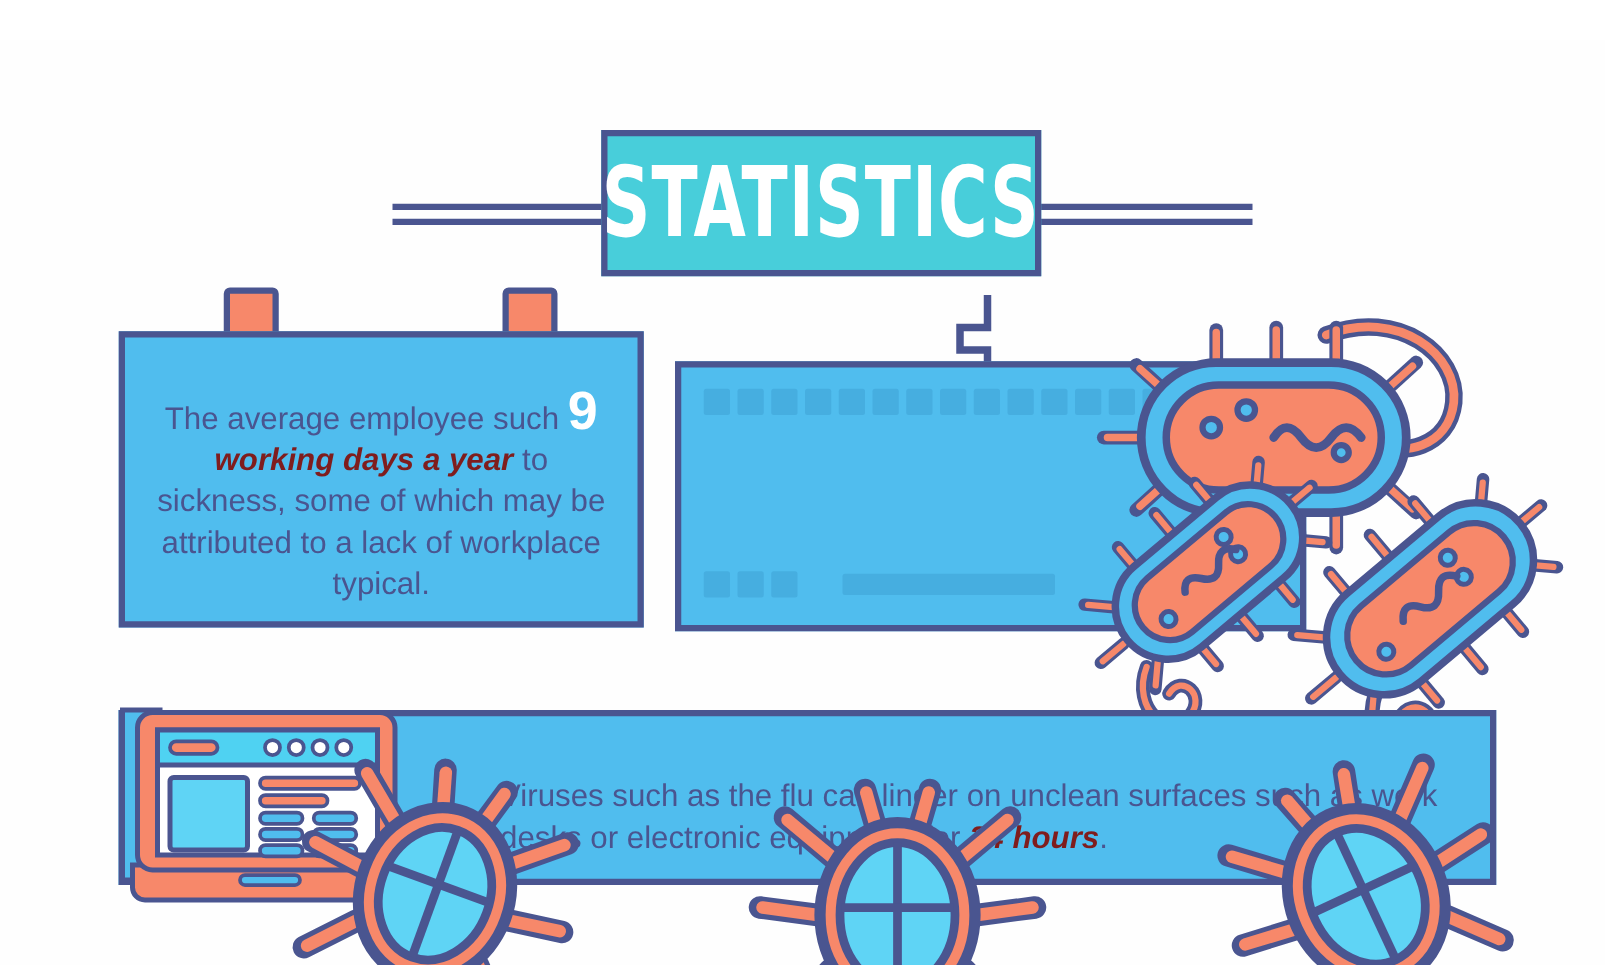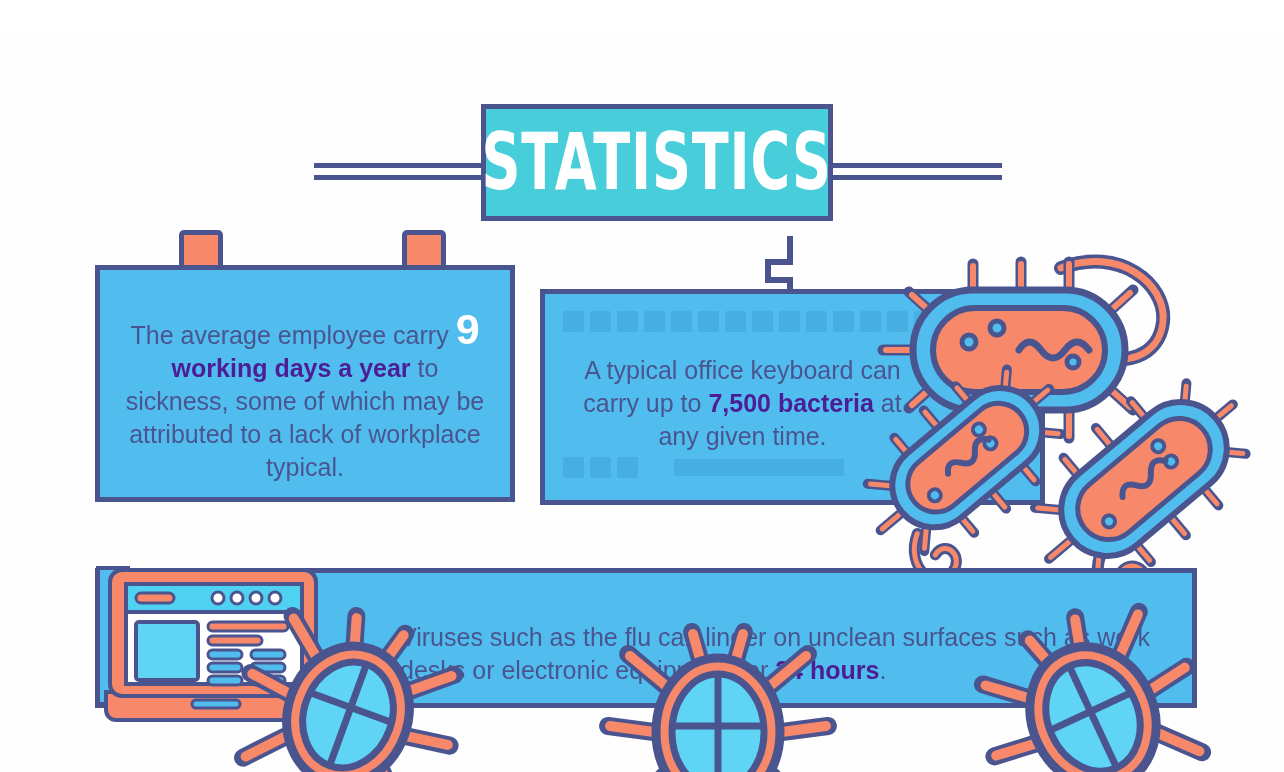--- a/index.html
+++ b/index.html
@@ -70,22 +70,23 @@
     border: 5px solid #4A5590;
     box-sizing: border-box;
   }
   .card-text {
     color: #4A5590;
     font-size: 25px;
     line-height: 1.32;
     text-align: center;
   }
   .card-text .hl {
-    color: #4c1d95;
+    color: #7f1d1d;
     font-weight: bold;
+    font-style: italic;
   }
   .card-text .hl-big {
     color: #FFFFFF;
     font-weight: bold;
     font-size: 43px;
     line-height: 0.8;
   }
 
   
   #card-calendar {
@@ -221,21 +222,21 @@
     <div class="rule rule-right-b"></div>
     <div id="title-box">
       <span id="title-text">STATISTICS</span>
     </div>
   </div>
 
   <div class="cal-tab" id="cal-tab-left"></div>
   <div class="cal-tab" id="cal-tab-right"></div>
   <div class="card" id="card-calendar">
     <div class="card-text">
-      <span>The average employee carry </span><span class="hl-big">9</span><span> </span><span class="hl">working days a year</span><span> to sickness, some of which may be attributed to a lack of workplace typical.</span>
+      <span>The average employee such </span><span class="hl-big">9</span><span> </span><span class="hl">working days a year</span><span> to sickness, some of which may be attributed to a lack of workplace typical.</span>
     </div>
   </div>
 
   <svg id="kb-cable" class="illus" viewBox="0 0 48 58">
     <path d="M32 0 L32 26 L10 26 L10 44 L32 44 L32 58" fill="none" stroke="#4A5590" stroke-width="6"></path>
   </svg>
   <div class="card" id="card-keyboard">
     <div id="kb-keys-row">
       <div class="kb-key"></div>
       <div class="kb-key"></div>
@@ -248,23 +249,20 @@
       <div class="kb-key"></div>
       <div class="kb-key"></div>
       <div class="kb-key"></div>
       <div class="kb-key"></div>
       <div class="kb-key"></div>
       <div class="kb-key"></div>
       <div class="kb-key"></div>
       <div class="kb-key"></div>
       <div class="kb-key"></div>
       <div class="kb-key"></div>
-    </div>
-    <div class="card-text">
-      <span>A typical office keyboard can carry up to </span><span class="hl">7,500 bacteria</span><span> at any given time.</span>
     </div>
     <div id="kb-bottom-row">
       <div class="kb-smallkey"></div>
       <div class="kb-smallkey"></div>
       <div class="kb-smallkey"></div>
       <div class="kb-space"></div>
     </div>
   </div>
 
   <svg id="bacteria-layer" class="illus" viewBox="0 0 1284 772">

